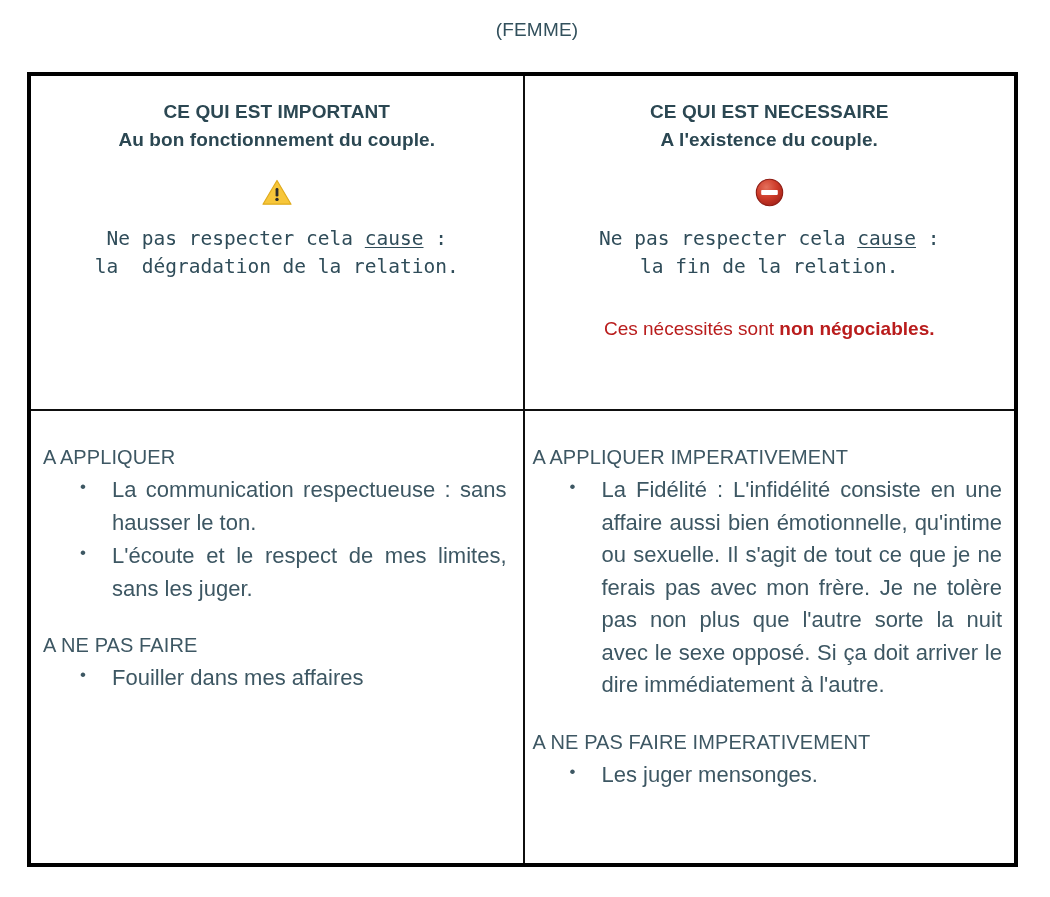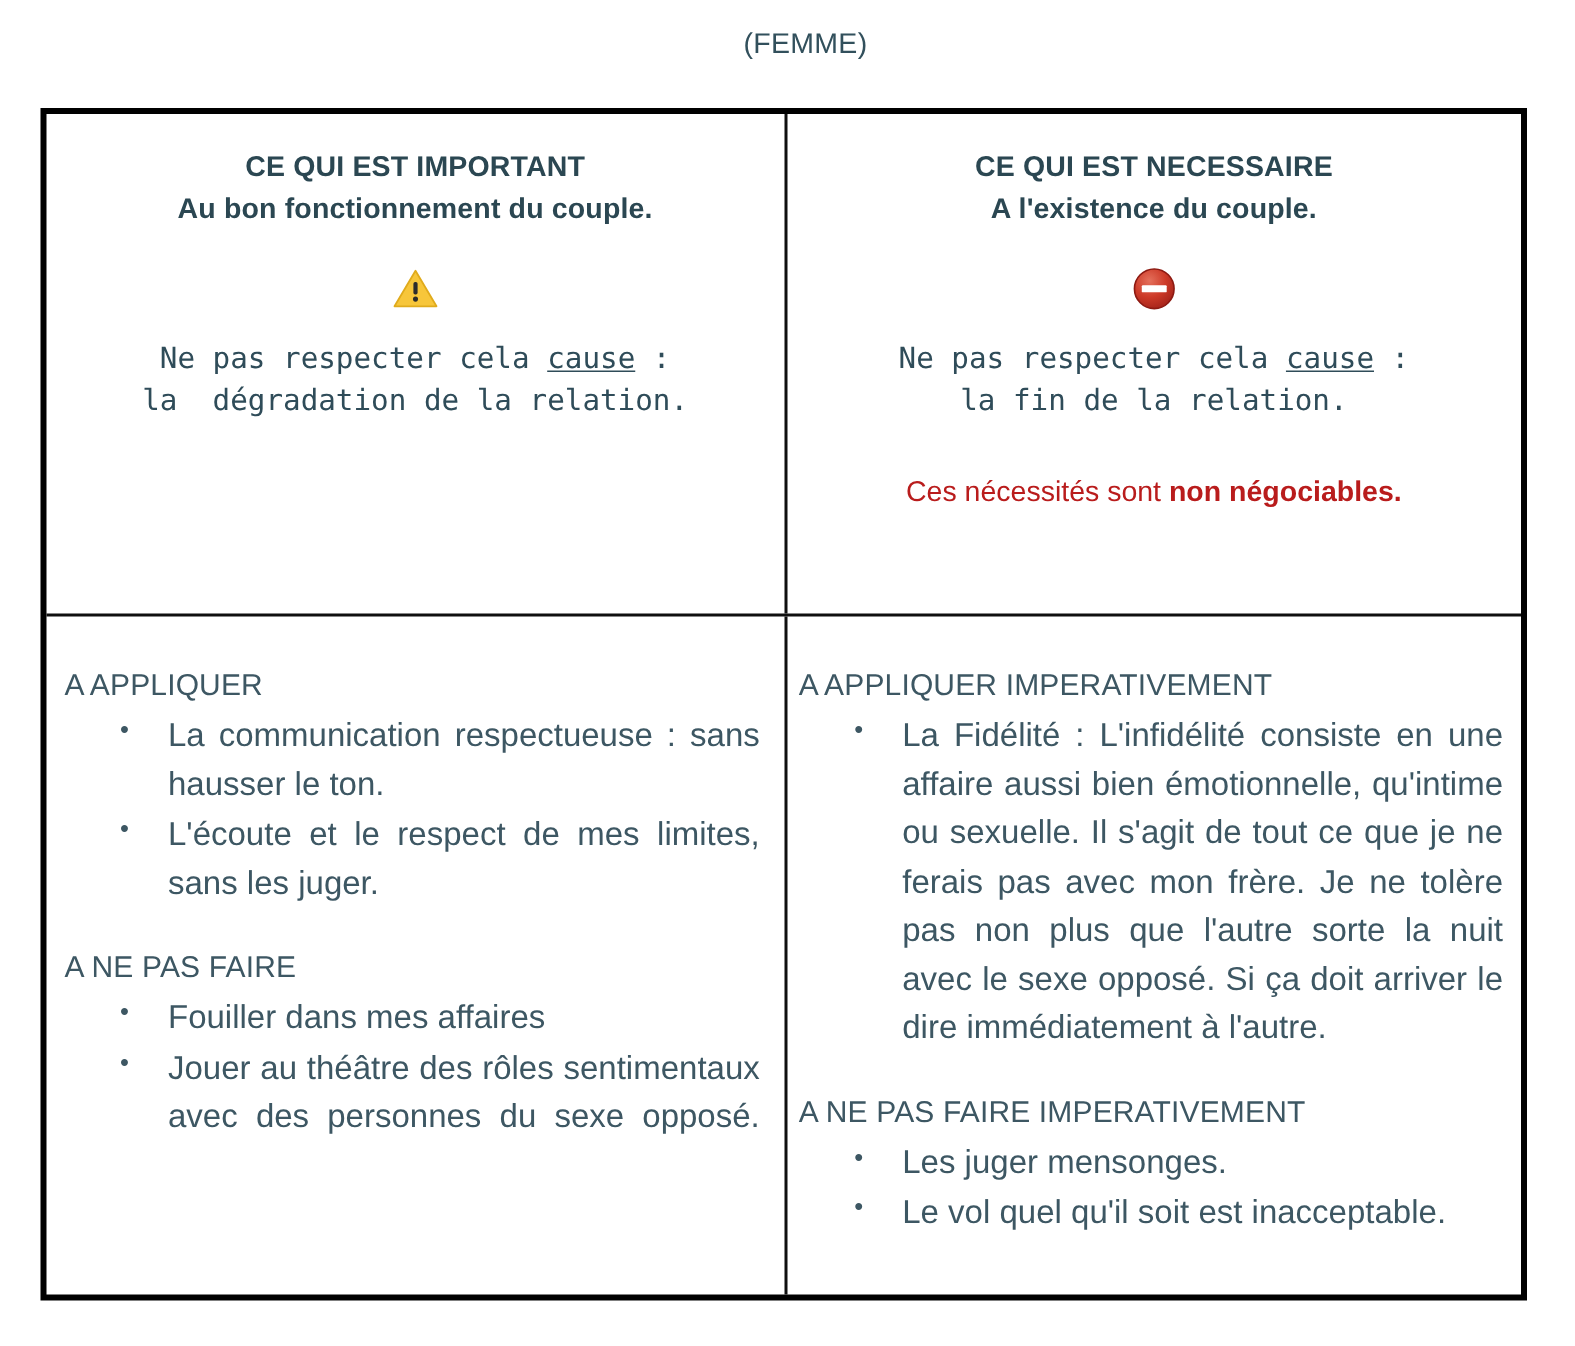--- a/index.html
+++ b/index.html
@@ -228,33 +228,31 @@
 
         <div class="section-head">A APPLIQUER</div>
         <ul class="bullets">
           <li class="justify-stretch"><span>La communication respectueuse : sans hausser le ton.</span></li>
           <li class="justify-stretch"><span>L'écoute et le respect de mes limites, sans les juger.</span></li>
         </ul>
 
         <div class="section-head spaced">A NE PAS FAIRE</div>
         <ul class="bullets">
           <li><span>Fouiller dans mes affaires</span></li>
-          <li class="stretch-wide"><span>Jouer au théâtre des rôles sentimentaux avec des personnes du sexe opposé.</span></li>
         </ul>
       </div>
 
       <div class="cell cell-right bot-cell right-pad">
 
         <div class="section-head">A APPLIQUER IMPERATIVEMENT</div>
         <ul class="bullets">
           <li class="justify-stretch"><span>La Fidélité : L'infidélité consiste en une affaire aussi bien émotionnelle, qu'intime ou sexuelle. Il s'agit de tout ce que je ne ferais pas avec mon frère. Je ne tolère pas non plus que l'autre sorte la nuit avec le sexe opposé. Si ça doit arriver le dire immédiatement à l'autre.</span></li>
         </ul>
 
         <div class="section-head spaced">A NE PAS FAIRE IMPERATIVEMENT</div>
         <ul class="bullets">
           <li><span>Les juger mensonges.</span></li>
-          <li><span>Le vol quel qu'il soit est inacceptable.</span></li>
         </ul>
       </div>
     </div>
 
   </div>
 </div>
 
 </body></html>

